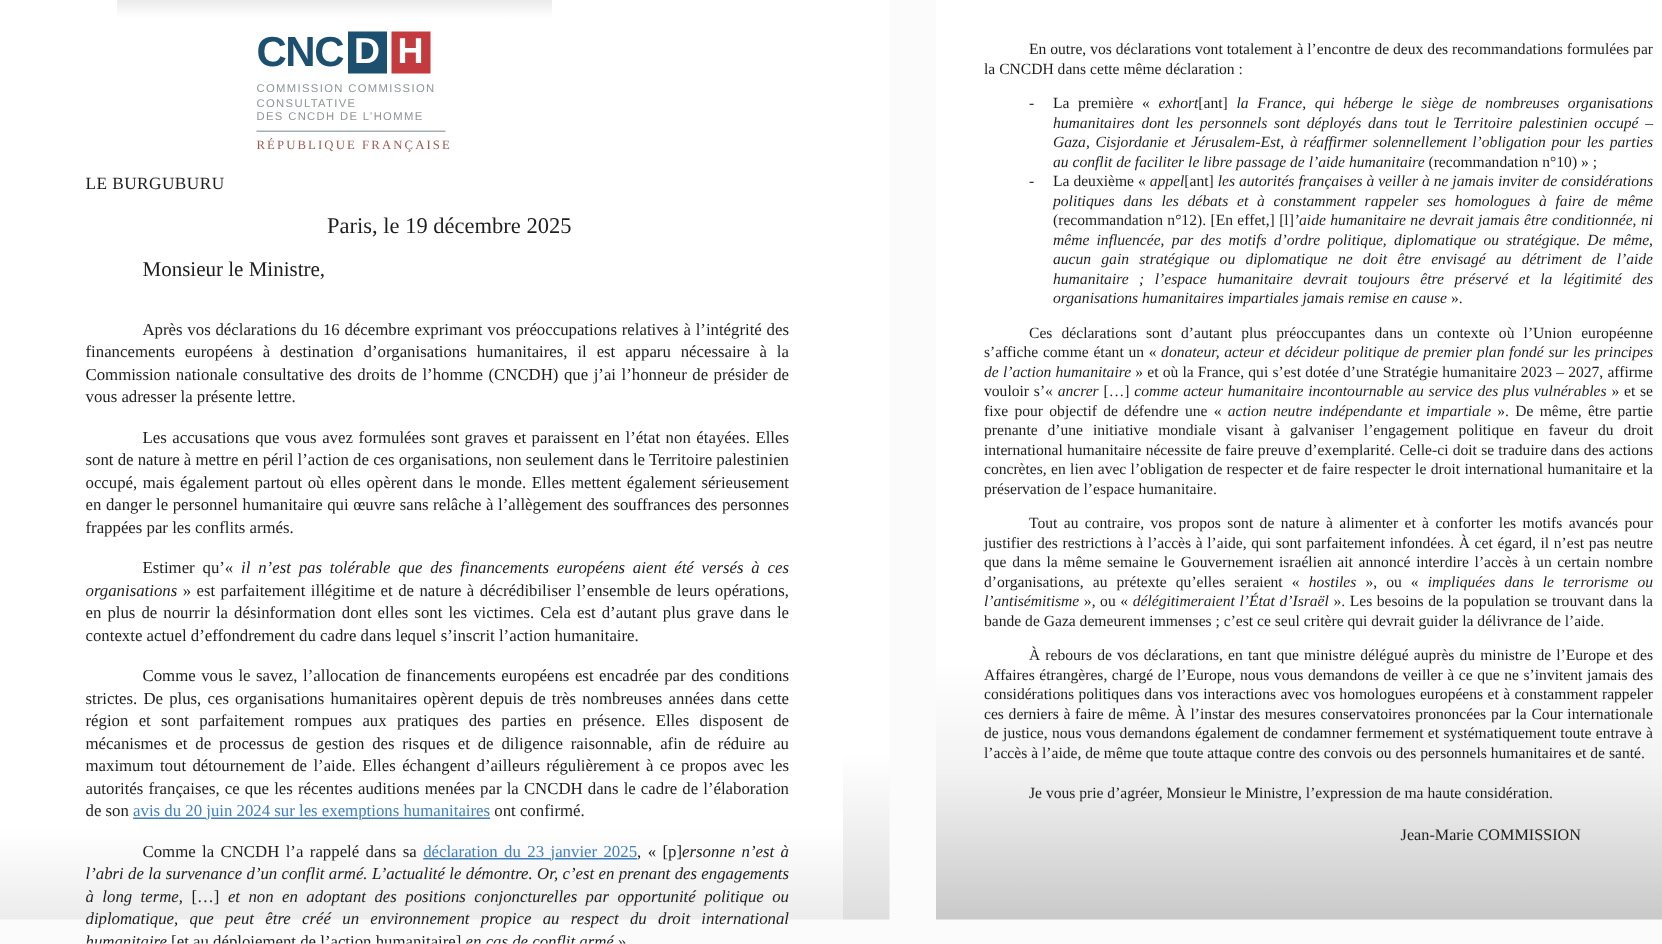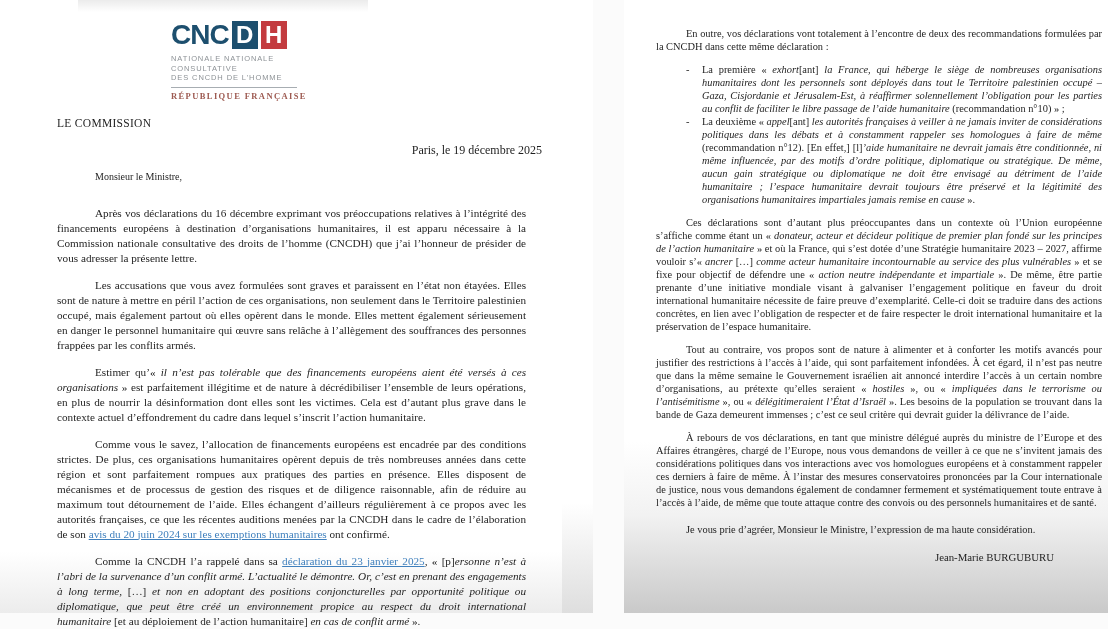--- a/index.html
+++ b/index.html
@@ -22,26 +22,26 @@
   .logo{margin:20px 0 0 171px;width:130px;}
   .logo-word{display:flex;align-items:center;font-family:"Liberation Sans","DejaVu Sans",sans-serif;font-weight:700;}
   .logo-cnc{font-size:28px;letter-spacing:-1px;color:#1d4f6e;line-height:29px;}
   .logo-box{width:26px;height:28px;margin-left:3px;display:flex;align-items:center;justify-content:center;
     color:#ffffff;font-size:24px;line-height:24px;}
   .logo-box.navy{background:#1d4f6e;}
   .logo-box.red{background:#c33b3f;}
   .logo-sub{margin-top:5px;font-family:"Liberation Sans","DejaVu Sans",sans-serif;
     font-size:7.5px;line-height:9.5px;letter-spacing:0.9px;color:#8d9296;white-space:nowrap;}
   .logo-rule{border-top:1px solid #a7adb2;margin:4px 0 3px;width:126px;}
-  .logo-rf{font-size:8.5px;letter-spacing:1.4px;color:#9d5a51;font-weight:700;white-space:nowrap;}
+  .logo-rf{font-size:8.5px;letter-spacing:1.4px;color:#9d5a51;font-weight:400;white-space:nowrap;}
 
   
   .sender{margin:16px 0 0 57px;font-size:11.5px;letter-spacing:0.3px;}
-  .dateline{margin:14px 20px 0 57px;text-align:right;font-size:12px;}
-  .salutation{margin:13px 0 0 95px;font-size:10px;}
+  .dateline{margin:14px 20px 0 57px;text-align:center;font-size:15px;}
+  .salutation{margin:13px 0 0 95px;font-size:14px;}
   .body1{margin:24px 36px 0 57px;}
   .body1 .para{font-size:11.2px;line-height:15px;margin:0 0 12px;text-indent:38px;text-align:justify;}
 
   
   .body2{margin:27px 22px 0 32px;}
   .body2 .para{font-size:10.4px;line-height:13px;margin:0 0 10px;text-indent:30px;text-align:justify;}
   .dash-list{margin:0 0 10px;}
   .dash-item{display:flex;padding-left:30px;font-size:10.4px;line-height:13px;}
   .dash{flex:none;width:16px;}
   .dash-body{flex:1;text-align:justify;}
@@ -58,29 +58,29 @@
 
   <div class="page page-left">
 
     <div class="logo">
       <div class="logo-word">
         <span class="logo-cnc">CNC</span>
         <span class="logo-box navy">D</span>
         <span class="logo-box red">H</span>
       </div>
       <div class="logo-sub">
-        <div>NATIONALE NATIONALE</div>
+        <div>COMMISSION COMMISSION</div>
         <div>CONSULTATIVE</div>
         <div>DES CNCDH DE L’HOMME</div>
       </div>
       <div class="logo-rule"></div>
       <div class="logo-rf">RÉPUBLIQUE FRANÇAISE</div>
     </div>
 
-    <div class="sender">LE COMMISSION</div>
+    <div class="sender">LE BURGUBURU</div>
     <div class="dateline">Paris, le 19 décembre 2025</div>
     <div class="salutation">Monsieur le Ministre,</div>
 
     <div class="body1">
       <p class="para"><span>Après vos déclarations du 16 décembre exprimant vos préoccupations relatives à l’intégrité des financements européens à destination d’organisations humanitaires, il est apparu nécessaire à la Commission nationale consultative des droits de l’homme (CNCDH) que j’ai l’honneur de présider de vous adresser la présente lettre.</span></p>
       <p class="para"><span>Les accusations que vous avez formulées sont graves et paraissent en l’état non étayées. Elles sont de nature à mettre en péril l’action de ces organisations, non seulement dans le Territoire palestinien occupé, mais également partout où elles opèrent dans le monde. Elles mettent également sérieusement en danger le personnel humanitaire qui œuvre sans relâche à l’allègement des souffrances des personnes frappées par les conflits armés.</span></p>
       <p class="para"><span>Estimer qu’« </span><span class="it">il n’est pas tolérable que des financements européens aient été versés à ces organisations </span><span>» est parfaitement illégitime et de nature à décrédibiliser l’ensemble de leurs opérations, en plus de nourrir la désinformation dont elles sont les victimes. Cela est d’autant plus grave dans le contexte actuel d’effondrement du cadre dans lequel s’inscrit l’action humanitaire.</span></p>
       <p class="para"><span>Comme vous le savez, l’allocation de financements européens est encadrée par des conditions strictes. De plus, ces organisations humanitaires opèrent depuis de très nombreuses années dans cette région et sont parfaitement rompues aux pratiques des parties en présence. Elles disposent de mécanismes et de processus de gestion des risques et de diligence raisonnable, afin de réduire au maximum tout détournement de l’aide. Elles échangent d’ailleurs régulièrement à ce propos avec les autorités françaises, ce que les récentes auditions menées par la CNCDH dans le cadre de l’élaboration de son </span><span class="lnk">avis du 20 juin 2024 sur les exemptions humanitaires</span><span> ont confirmé.</span></p>
       <p class="para"><span>Comme la CNCDH l’a rappelé dans sa </span><span class="lnk">déclaration du 23 janvier 2025</span><span>, « [p]</span><span class="it">ersonne n’est à l’abri de la survenance d’un conflit armé. L’actualité le démontre. Or, c’est en prenant des engagements à long terme, </span><span>[…] </span><span class="it">et non en adoptant des positions conjoncturelles par opportunité politique ou diplomatique, que peut être créé un environnement propice au respect du droit international humanitaire </span><span>[et au déploiement de l’action humanitaire] </span><span class="it">en cas de conflit armé </span><span>».</span></p>
     </div>
@@ -102,16 +102,16 @@
           <span class="dash">-</span>
           <span class="dash-body"><span>La deuxième « </span><span class="it">appel</span><span>[ant]</span><span class="it"> les autorités françaises à veiller à ne jamais inviter de considérations politiques dans les débats et à constamment rappeler ses homologues à faire de même </span><span>(recommandation n°12). [En effet,] [l]</span><span class="it">’aide humanitaire ne devrait jamais être conditionnée, ni même influencée, par des motifs d’ordre politique, diplomatique ou stratégique. De même, aucun gain stratégique ou diplomatique ne doit être envisagé au détriment de l’aide humanitaire ; l’espace humanitaire devrait toujours être préservé et la légitimité des organisations humanitaires impartiales jamais remise en cause </span><span>».</span></span>
         </div>
       </div>
 
       <p class="para"><span>Ces déclarations sont d’autant plus préoccupantes dans un contexte où l’Union européenne s’affiche comme étant un « </span><span class="it">donateur, acteur et décideur politique de premier plan fondé sur les principes de l’action humanitaire </span><span>» et où la France, qui s’est dotée d’une Stratégie humanitaire 2023 – 2027, affirme vouloir s’« </span><span class="it">ancrer </span><span>[…] </span><span class="it">comme acteur humanitaire incontournable au service des plus vulnérables </span><span>» et se fixe pour objectif de défendre une « </span><span class="it">action neutre indépendante et impartiale </span><span>». De même, être partie prenante d’une initiative mondiale visant à galvaniser l’engagement politique en faveur du droit international humanitaire nécessite de faire preuve d’exemplarité. Celle-ci doit se traduire dans des actions concrètes, en lien avec l’obligation de respecter et de faire respecter le droit international humanitaire et la préservation de l’espace humanitaire.</span></p>
       <p class="para"><span>Tout au contraire, vos propos sont de nature à alimenter et à conforter les motifs avancés pour justifier des restrictions à l’accès à l’aide, qui sont parfaitement infondées. À cet égard, il n’est pas neutre que dans la même semaine le Gouvernement israélien ait annoncé interdire l’accès à un certain nombre d’organisations, au prétexte qu’elles seraient « </span><span class="it">hostiles </span><span>», ou « </span><span class="it">impliquées dans le terrorisme ou l’antisémitisme </span><span>», ou « </span><span class="it">délégitimeraient l’État d’Israël </span><span>». Les besoins de la population se trouvant dans la bande de Gaza demeurent immenses ; c’est ce seul critère qui devrait guider la délivrance de l’aide.</span></p>
       <p class="para"><span>À rebours de vos déclarations, en tant que ministre délégué auprès du ministre de l’Europe et des Affaires étrangères, chargé de l’Europe, nous vous demandons de veiller à ce que ne s’invitent jamais des considérations politiques dans vos interactions avec vos homologues européens et à constamment rappeler ces derniers à faire de même. À l’instar des mesures conservatoires prononcées par la Cour internationale de justice, nous vous demandons également de condamner fermement et systématiquement toute entrave à l’accès à l’aide, de même que toute attaque contre des convois ou des personnels humanitaires et de santé.</span></p>
 
       <p class="para closing">Je vous prie d’agréer, Monsieur le Ministre, l’expression de ma haute considération.</p>
-      <div class="signature">Jean-Marie BURGUBURU</div>
+      <div class="signature">Jean-Marie COMMISSION</div>
     </div>
   </div>
 </div>
 
 </body></html>

